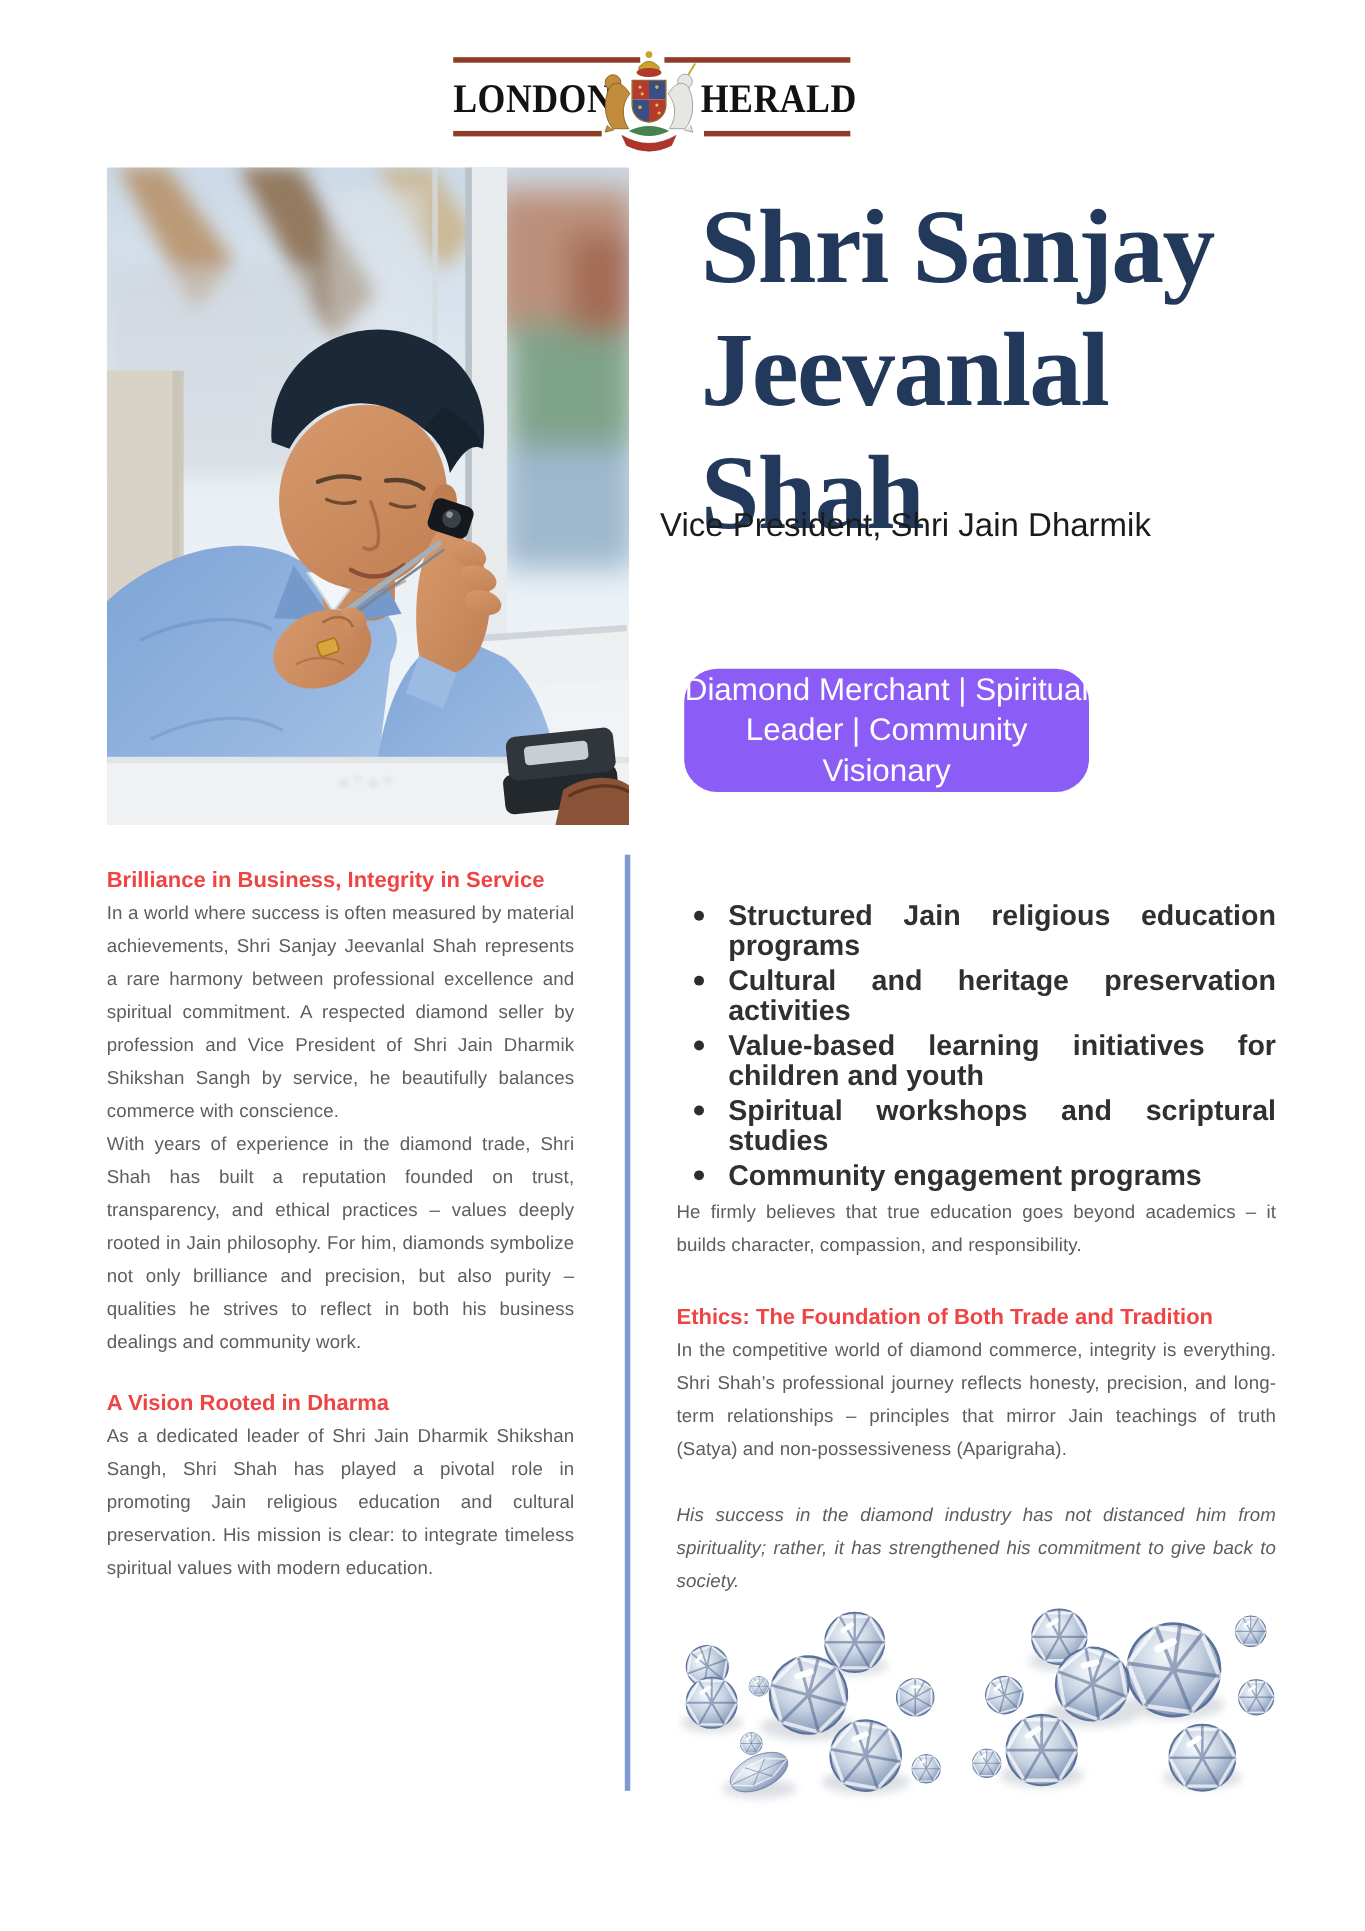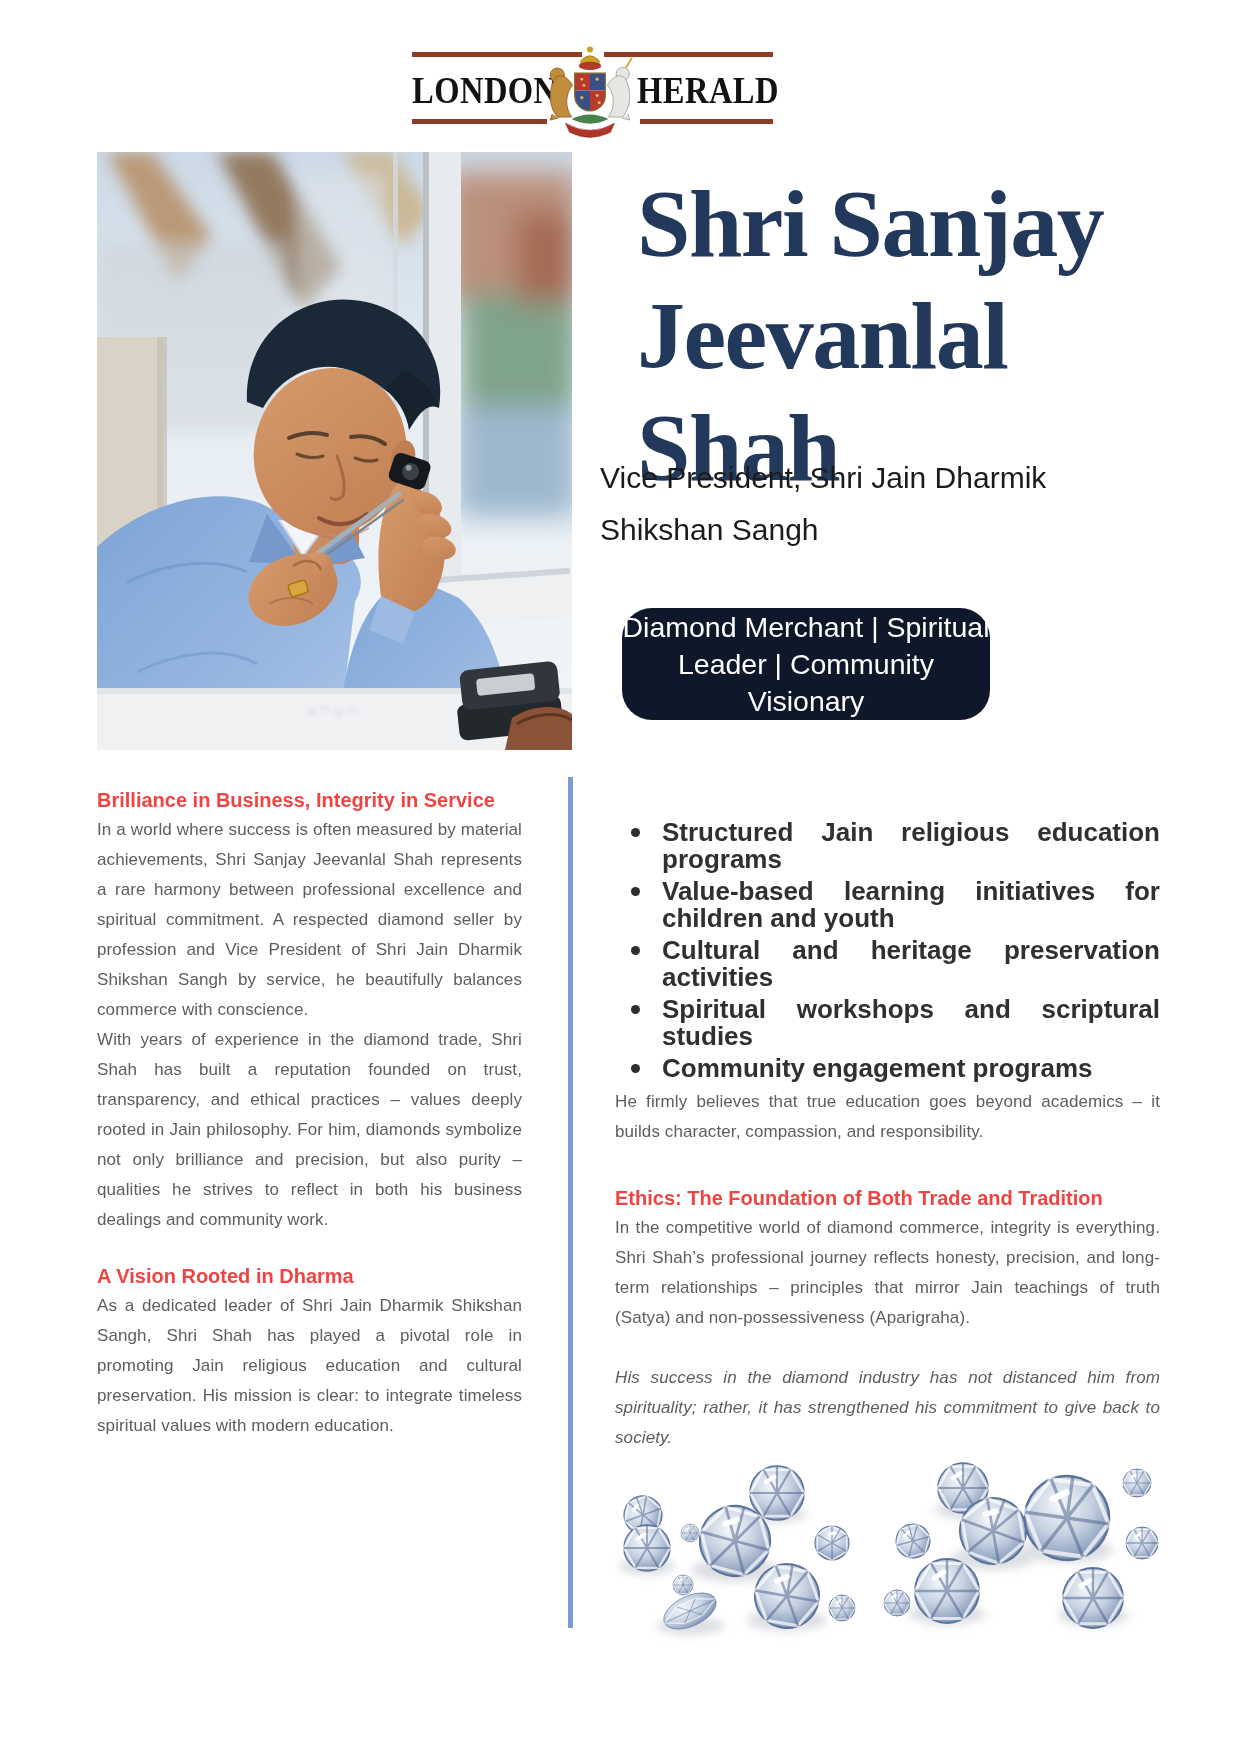--- a/index.html
+++ b/index.html
@@ -12,21 +12,21 @@
              transform:scaleX(.88);transform-origin:left center;white-space:nowrap;}
   .crest{position:absolute;left:544px;top:44px;width:92px;height:98px;}
   
   .photo{position:absolute;left:97px;top:152px;width:475px;height:598px;overflow:hidden;}
   .title{position:absolute;left:618px;top:168px;width:600px;
          font-family:"Liberation Serif",serif;font-weight:700;font-size:96px;
          line-height:112px;letter-spacing:-1.5px;color:#22395c;margin-left:19px;}
   .subtitle{position:absolute;left:600px;top:452px;width:520px;font-size:30px;
             line-height:52px;color:#1b1b1b;font-weight:400;}
   .badge{position:absolute;left:622px;top:608px;width:368px;height:112px;border-radius:30px;
-         background:#0f172a;color:#ffffff;display:flex;flex-direction:column;
+         background:#8b5cf6;color:#ffffff;display:flex;flex-direction:column;
          align-items:center;justify-content:center;font-size:28.5px;line-height:37px;
          text-align:center;}
   
   .divider{position:absolute;left:568px;top:777px;width:5px;height:851px;background:#7d9bd2;}
   .col-left{position:absolute;left:97px;top:785px;width:425px;}
   .col-right{position:absolute;left:615px;top:785px;width:545px;}
   .h-col{font-size:20px;line-height:30px;font-weight:700;color:#ef4444;text-align:left;margin:0;}
   .h-col2{margin-top:26px;}
   .body-p{font-size:17px;line-height:30px;color:#5d5d5d;text-align:justify;margin:0;
           letter-spacing:.1px;}
@@ -218,21 +218,20 @@
   </div>
 
   <div class="title">
     <div>Shri Sanjay</div>
     <div>Jeevanlal</div>
     <div>Shah</div>
   </div>
 
   <div class="subtitle">
     <div>Vice President, Shri Jain Dharmik</div>
-    <div>Shikshan Sangh</div>
   </div>
 
   <div class="badge">
     <div>Diamond Merchant | Spiritual</div>
     <div>Leader | Community Visionary</div>
   </div>
 
   <div class="divider"></div>
 
   <div class="col-left">
@@ -245,25 +244,25 @@
 
   <div class="col-right">
 
     <div class="bullets">
       <div class="bullet-row">
         <span class="bullet-dot"></span>
         <span class="bullet-text">Structured Jain religious education programs</span>
       </div>
       <div class="bullet-row">
         <span class="bullet-dot"></span>
+        <span class="bullet-text">Cultural and heritage preservation activities</span>
+      </div>
+      <div class="bullet-row">
+        <span class="bullet-dot"></span>
         <span class="bullet-text">Value-based learning initiatives for children and youth</span>
-      </div>
-      <div class="bullet-row">
-        <span class="bullet-dot"></span>
-        <span class="bullet-text">Cultural and heritage preservation activities</span>
       </div>
       <div class="bullet-row">
         <span class="bullet-dot"></span>
         <span class="bullet-text">Spiritual workshops and scriptural studies</span>
       </div>
       <div class="bullet-row">
         <span class="bullet-dot"></span>
         <span class="bullet-text">Community engagement programs</span>
       </div>
     </div>

